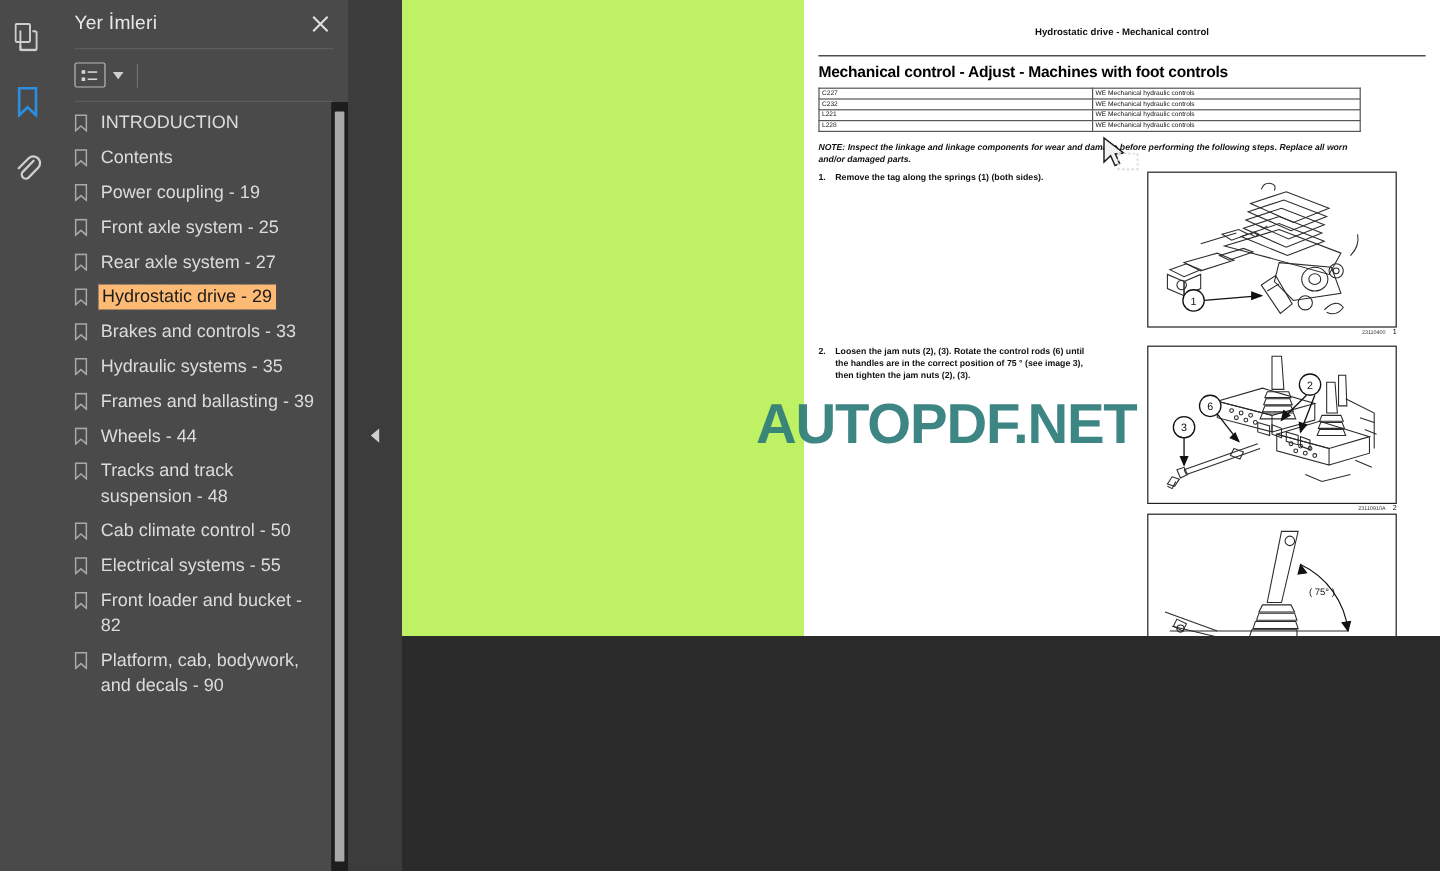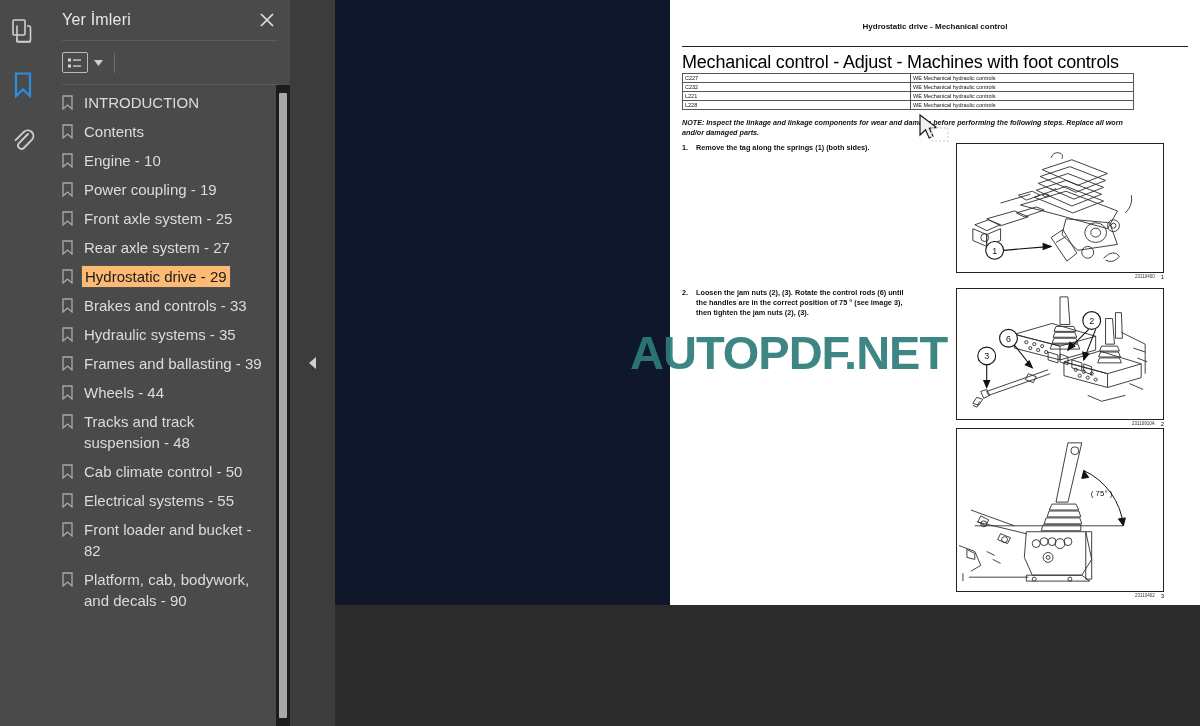--- a/index.html
+++ b/index.html
@@ -122,22 +122,22 @@
   }
   .collapse-arrow {
     width: 0; height: 0;
     border-top: 6px solid transparent;
     border-bottom: 6px solid transparent;
     border-right: 7px solid #d0d0d0;
   }
 
   
   .viewer {
-    flex: 1; height: 605px;
-    background: #0f172a;
+    flex: 1; height: 530px;
+    background: #bef264;
     position: relative;
     overflow: hidden;
   }
   .page {
     position: absolute; right: 0; top: 0;
     width: 530px; height: 726px;
     background: #ffffff;
   }
 
   
@@ -148,21 +148,21 @@
     font-size: 8px; font-weight: bold;
     font-family: "Liberation Sans", sans-serif;
     color: #111;
   }
   .doc-rule {
     position: absolute; left: 12px; right: 12px; top: 46px;
     height: 1px; background: #222;
   }
   .doc-h1 {
     position: absolute; left: 12px; top: 52px;
-    font-size: 18px; font-weight: normal; color: #000;
+    font-size: 13px; font-weight: bold; color: #000;
     letter-spacing: -.2px;
   }
   .spec-table {
     position: absolute; left: 12px; top: 73px; width: 452px;
     border-collapse: collapse;
   }
   .spec-table td {
     border: 1px solid #555;
     font-size: 5.5px;
     padding: 0px 2px;
@@ -300,28 +300,20 @@
             </span>
             <span class="bm-label">INTRODUCTION</span>
           </div>
           <div class="bm-item">
             <span class="bm-ico">
               <svg width="11" height="15" viewBox="0 0 11 15">
                 <path d="M1 1 L10 1 L10 14 L5.5 10 L1 14 Z" fill="none" stroke="#a9a9a9" stroke-width="1.3"></path>
               </svg>
             </span>
             <span class="bm-label">Contents</span>
-          </div>
-          <div class="bm-item">
-            <span class="bm-ico">
-              <svg width="11" height="15" viewBox="0 0 11 15">
-                <path d="M1 1 L10 1 L10 14 L5.5 10 L1 14 Z" fill="none" stroke="#a9a9a9" stroke-width="1.3"></path>
-              </svg>
-            </span>
-            <span class="bm-label">Engine - 10</span>
           </div>
           <div class="bm-item">
             <span class="bm-ico">
               <svg width="11" height="15" viewBox="0 0 11 15">
                 <path d="M1 1 L10 1 L10 14 L5.5 10 L1 14 Z" fill="none" stroke="#a9a9a9" stroke-width="1.3"></path>
               </svg>
             </span>
             <span class="bm-label">Power coupling - 19</span>
           </div>
           <div class="bm-item">

